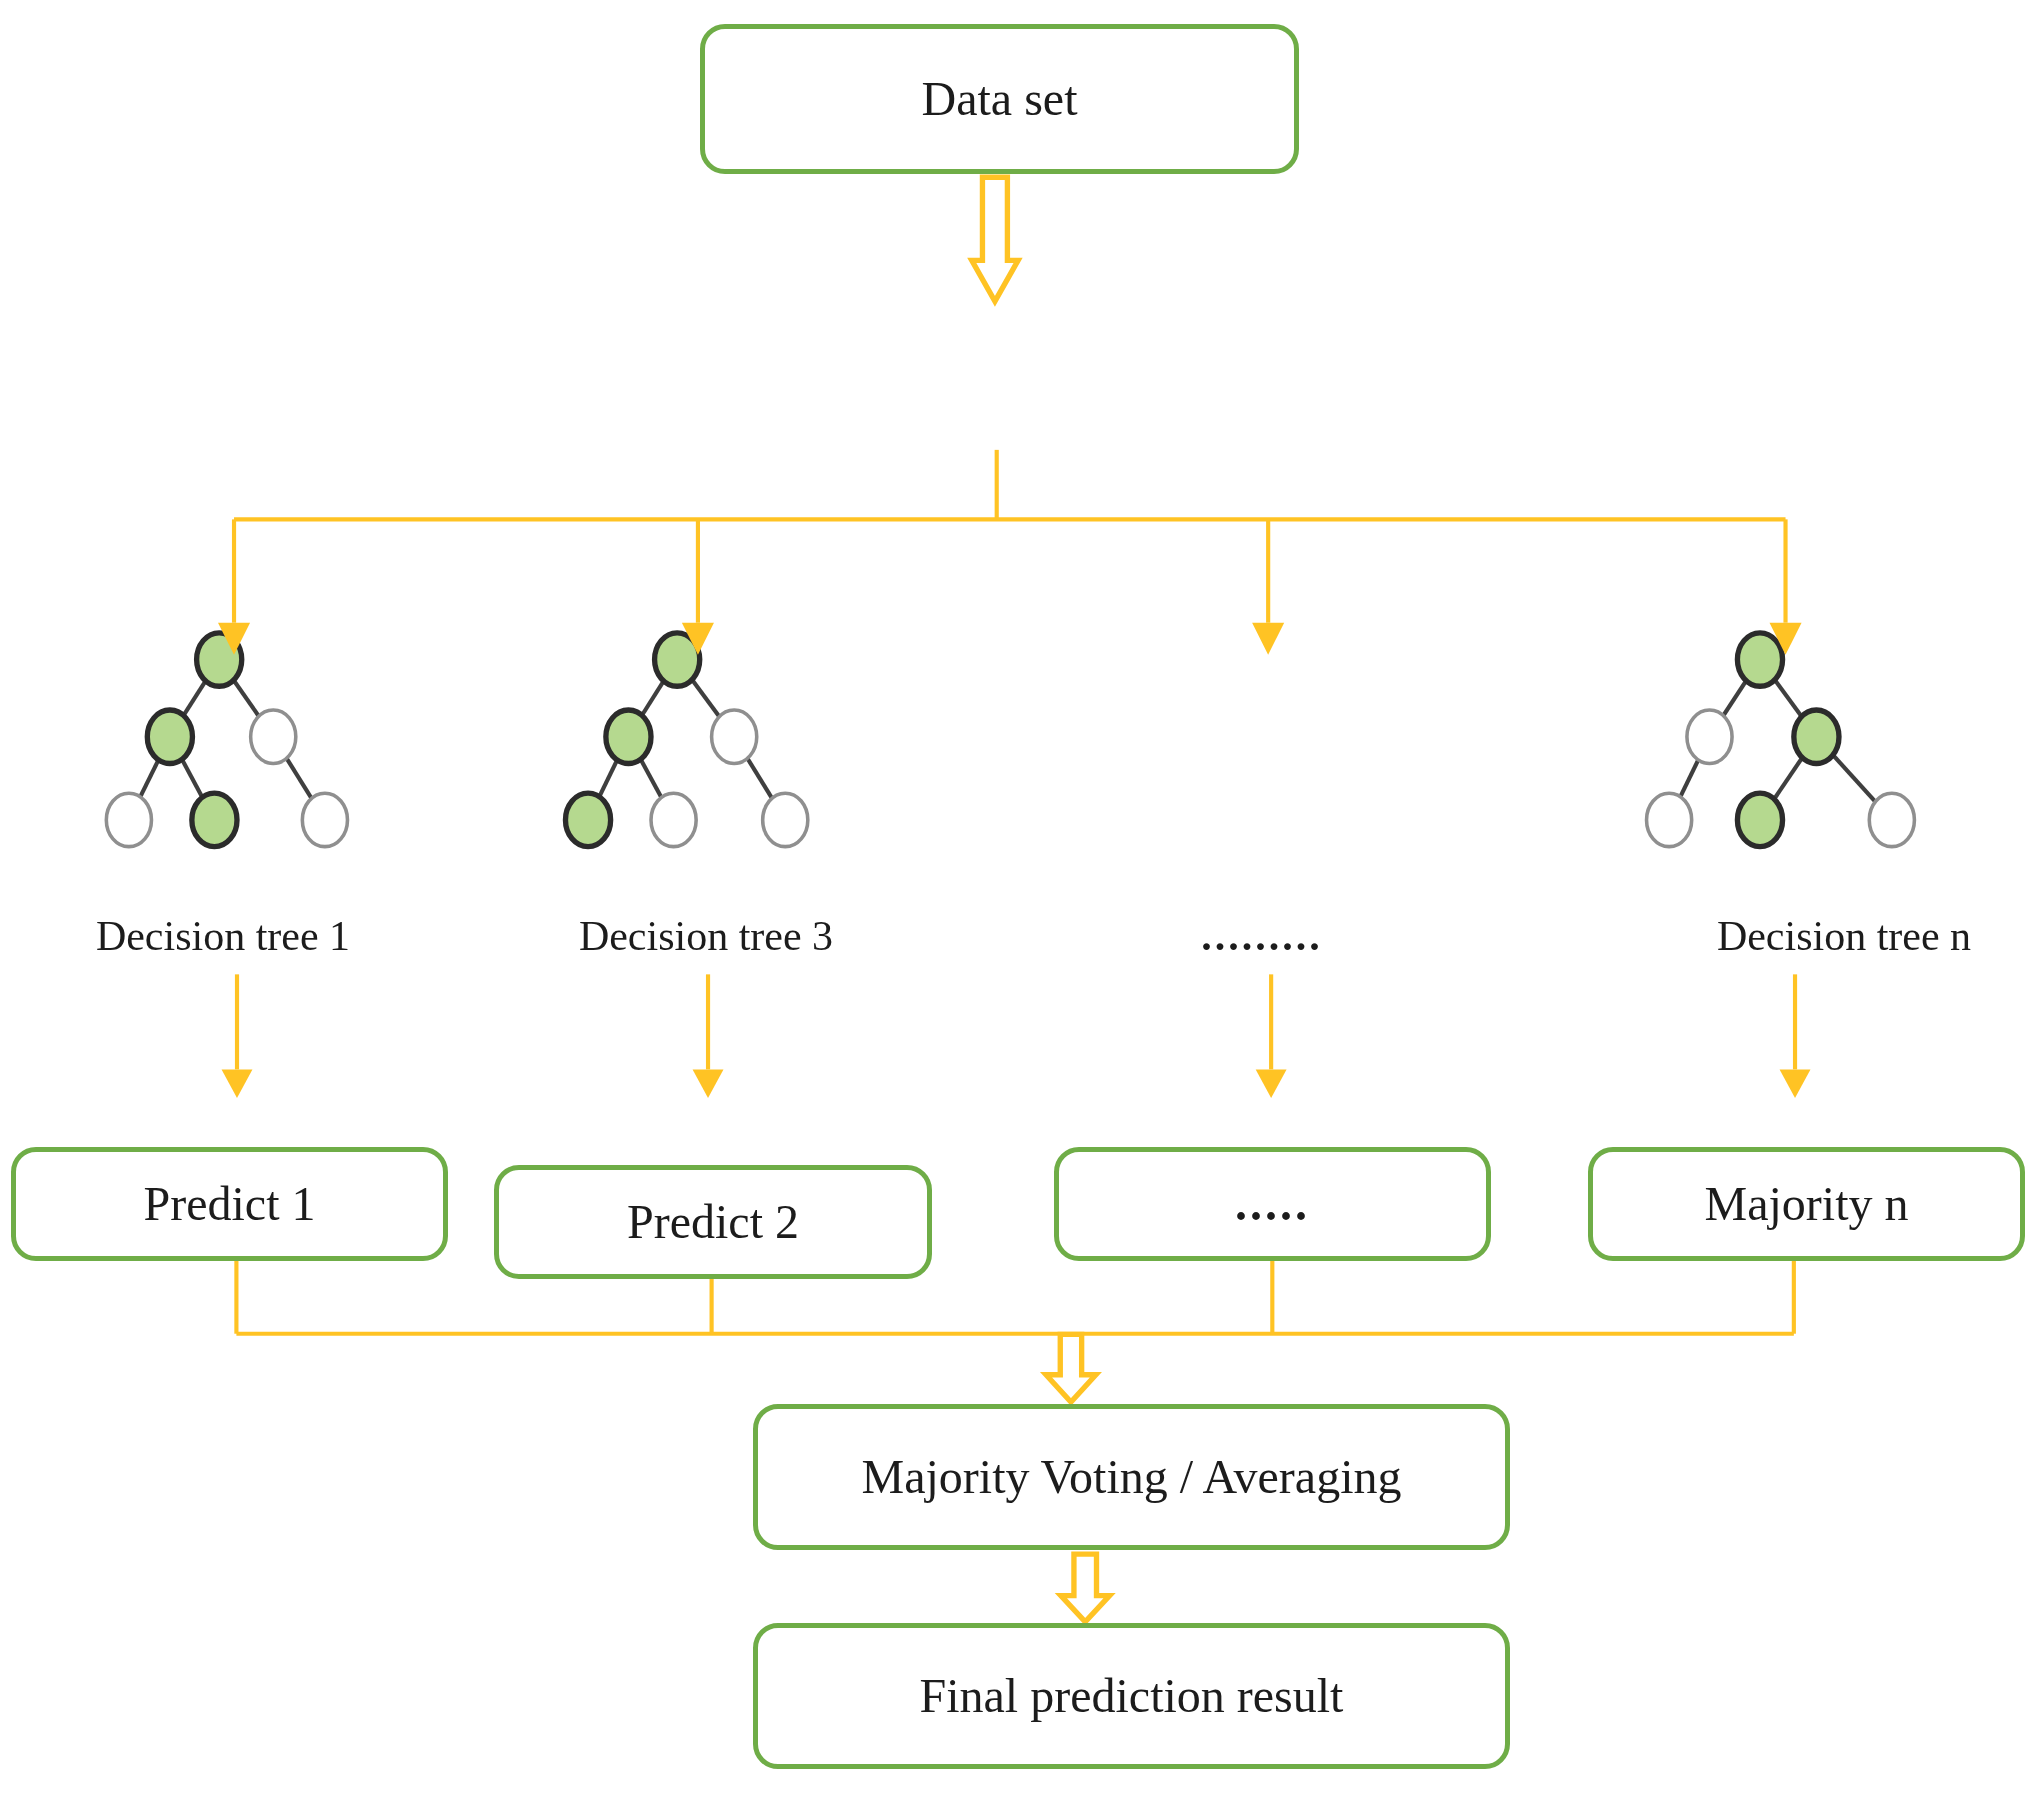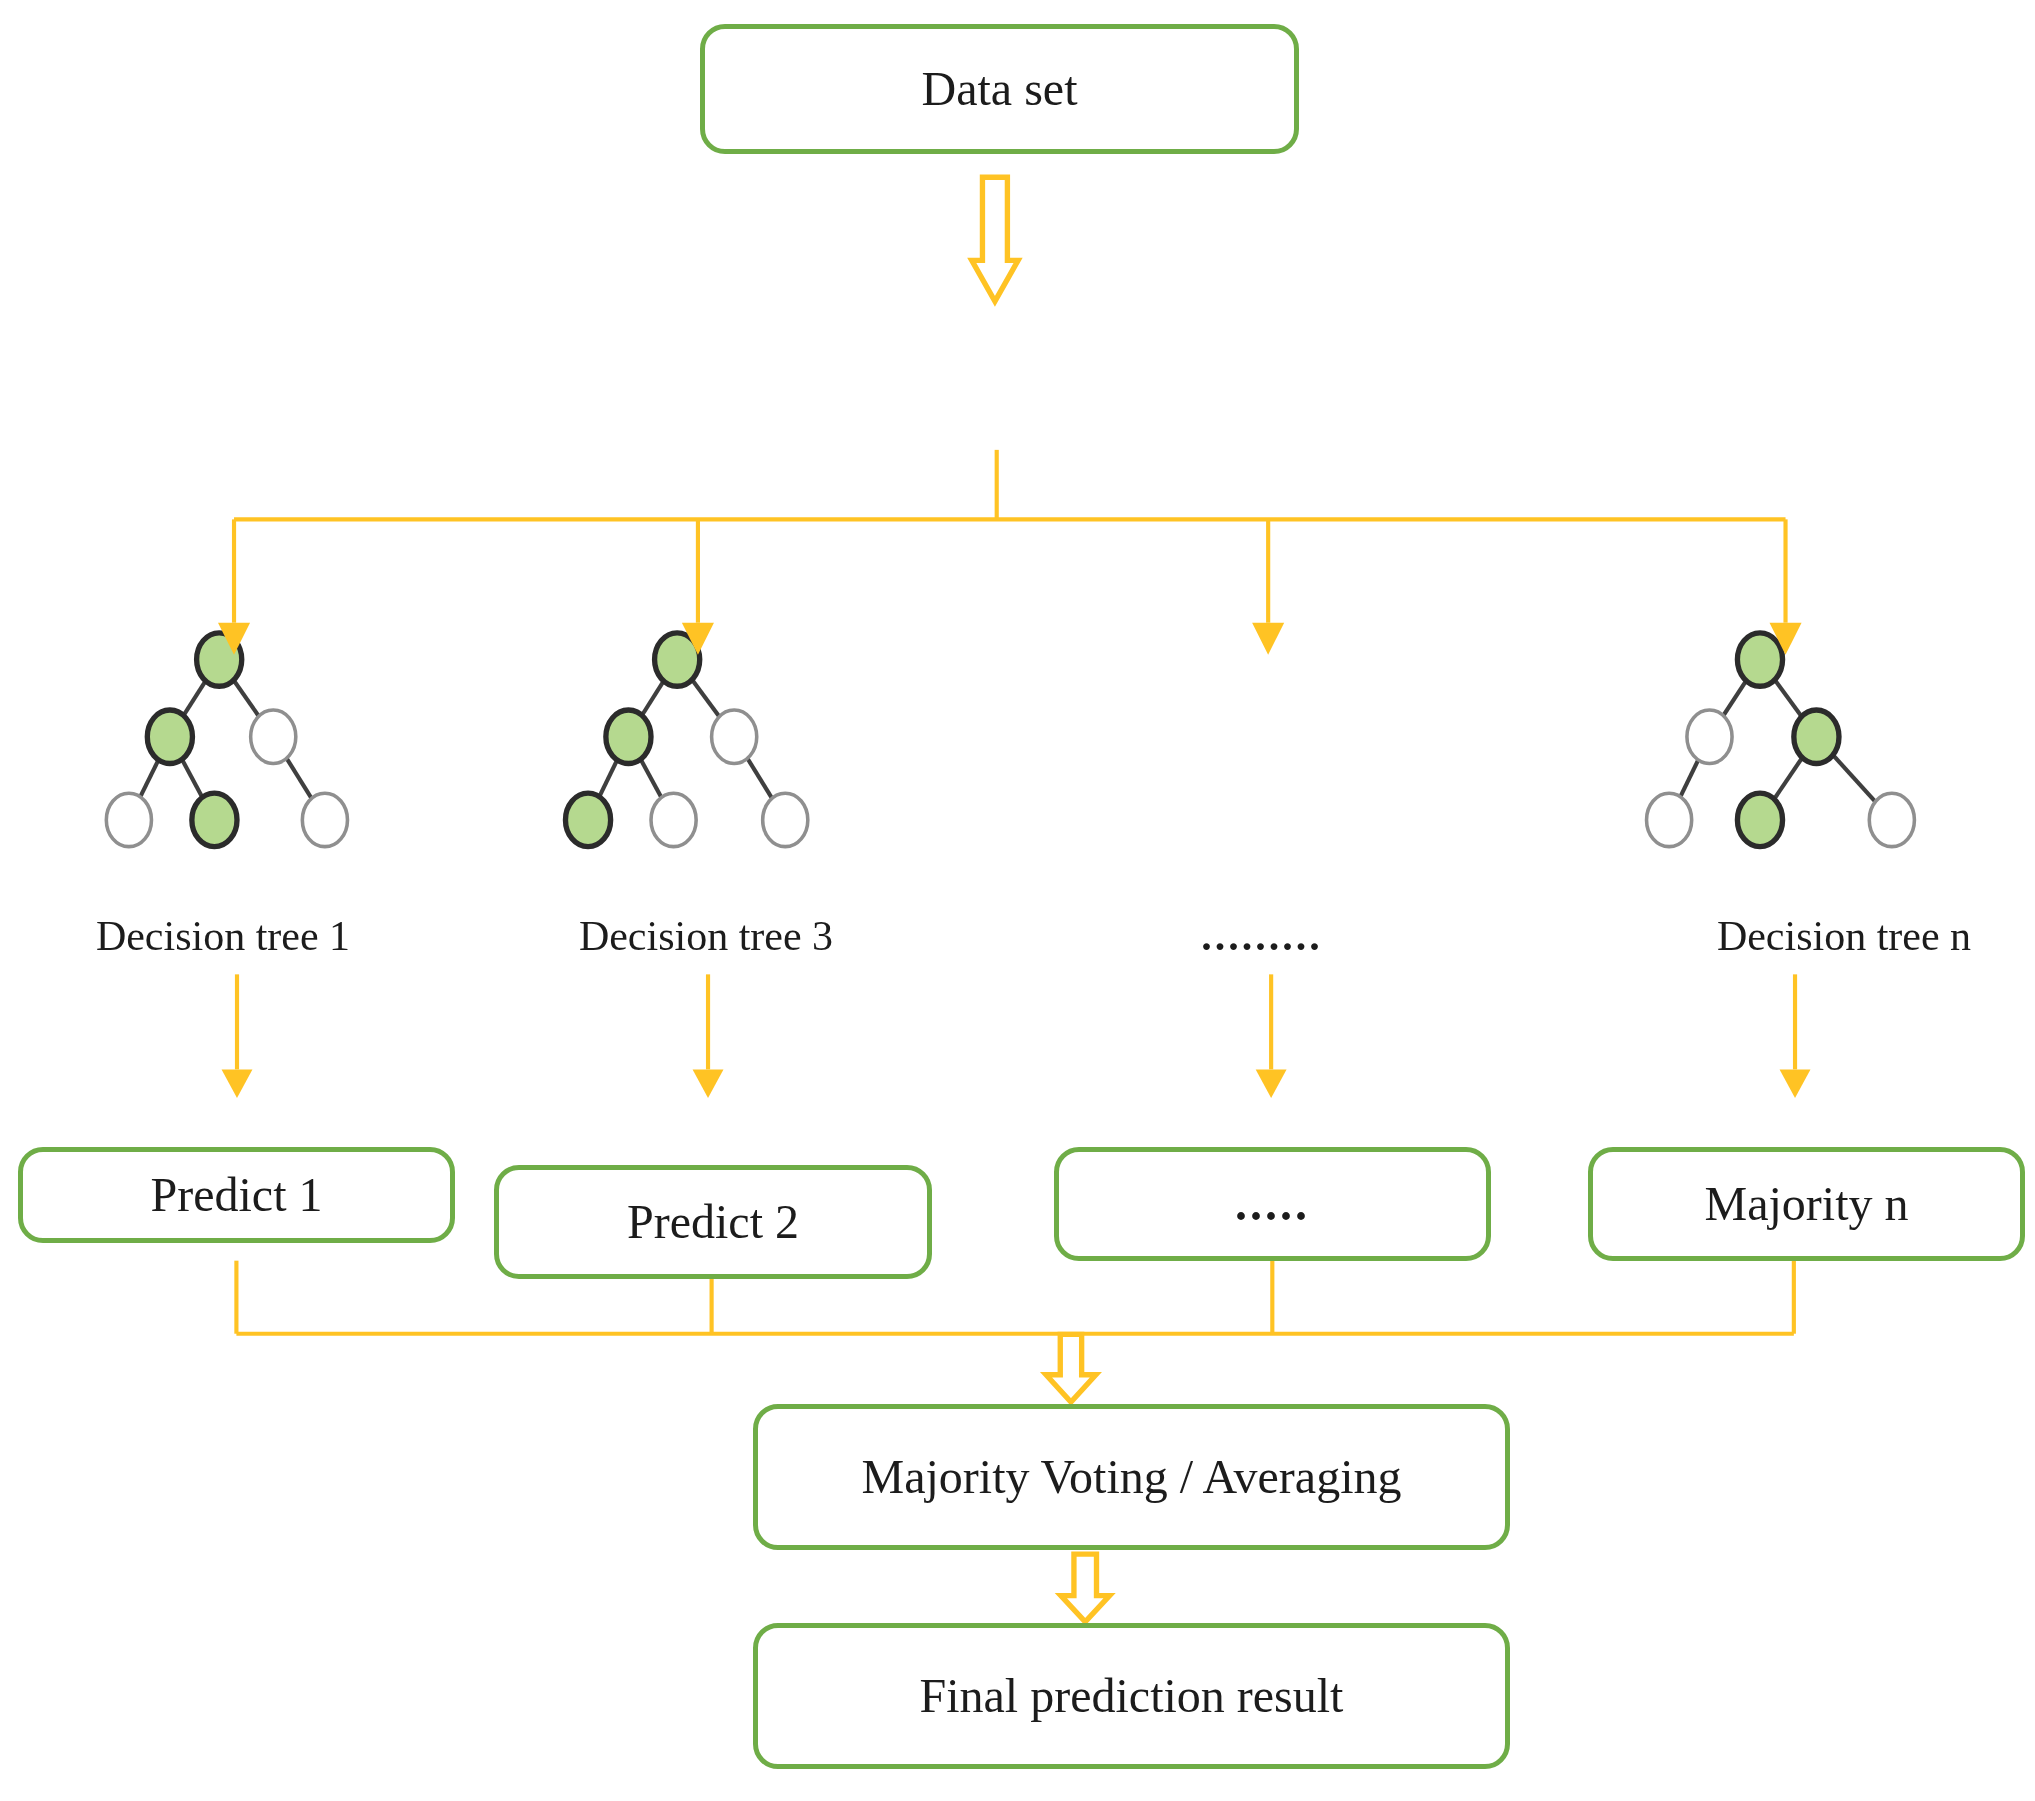--- a/index.html
+++ b/index.html
@@ -39,23 +39,23 @@
     color: var(--ink, #1c1c1c);
   }
   .dots { font-weight: 700; letter-spacing: 3px; }
 
   .y-line  { stroke: var(--yellow, #ffc324); stroke-width: 7; fill: none; }
   .y-head  { fill: var(--yellow, #ffc324); stroke: none; }
   .y-block { fill: #ffffff; stroke: var(--yellow, #ffc324); stroke-width: 9; stroke-linejoin: miter; }
   .t-edge  { stroke: var(--edge, #3f3f3f); stroke-width: 7; fill: none; }
 
   
-  #box-dataset   { left: 700px; top: 24px;   width: 599px; height: 130px; }
+  #box-dataset   { left: 700px; top: 24px;   width: 599px; height: 150px; }
   #box-bootstrap { left: 697px; top: 305px;  width: 599px; height: 145px; }
-  #box-predict1  { left: 18px;   top: 1147px; width: 437px;  height: 96px; }
+  #box-predict1  { left: 11px;   top: 1147px; width: 437px;  height: 114px; }
   #box-predict2  { left: 494px;  top: 1165px; width: 438px;  height: 114px; }
   #box-predict3  { left: 1054px; top: 1147px; width: 437px;  height: 114px; }
   #box-predictn  { left: 1588px; top: 1147px; width: 437px;  height: 114px; }
   #box-majority  { left: 753px; top: 1404px; width: 757px; height: 146px; }
   #box-final     { left: 753px; top: 1623px; width: 757px; height: 146px; }
 
   #label-tree1 { left: 15px;   top: 907px; width: 416px; height: 59px; }
   #label-tree2 { left: 498px;  top: 907px; width: 416px; height: 59px; }
   #label-dots  { left: 1054px; top: 907px; width: 416px; height: 59px; }
   #label-treen { left: 1636px; top: 907px; width: 416px; height: 59px; }

